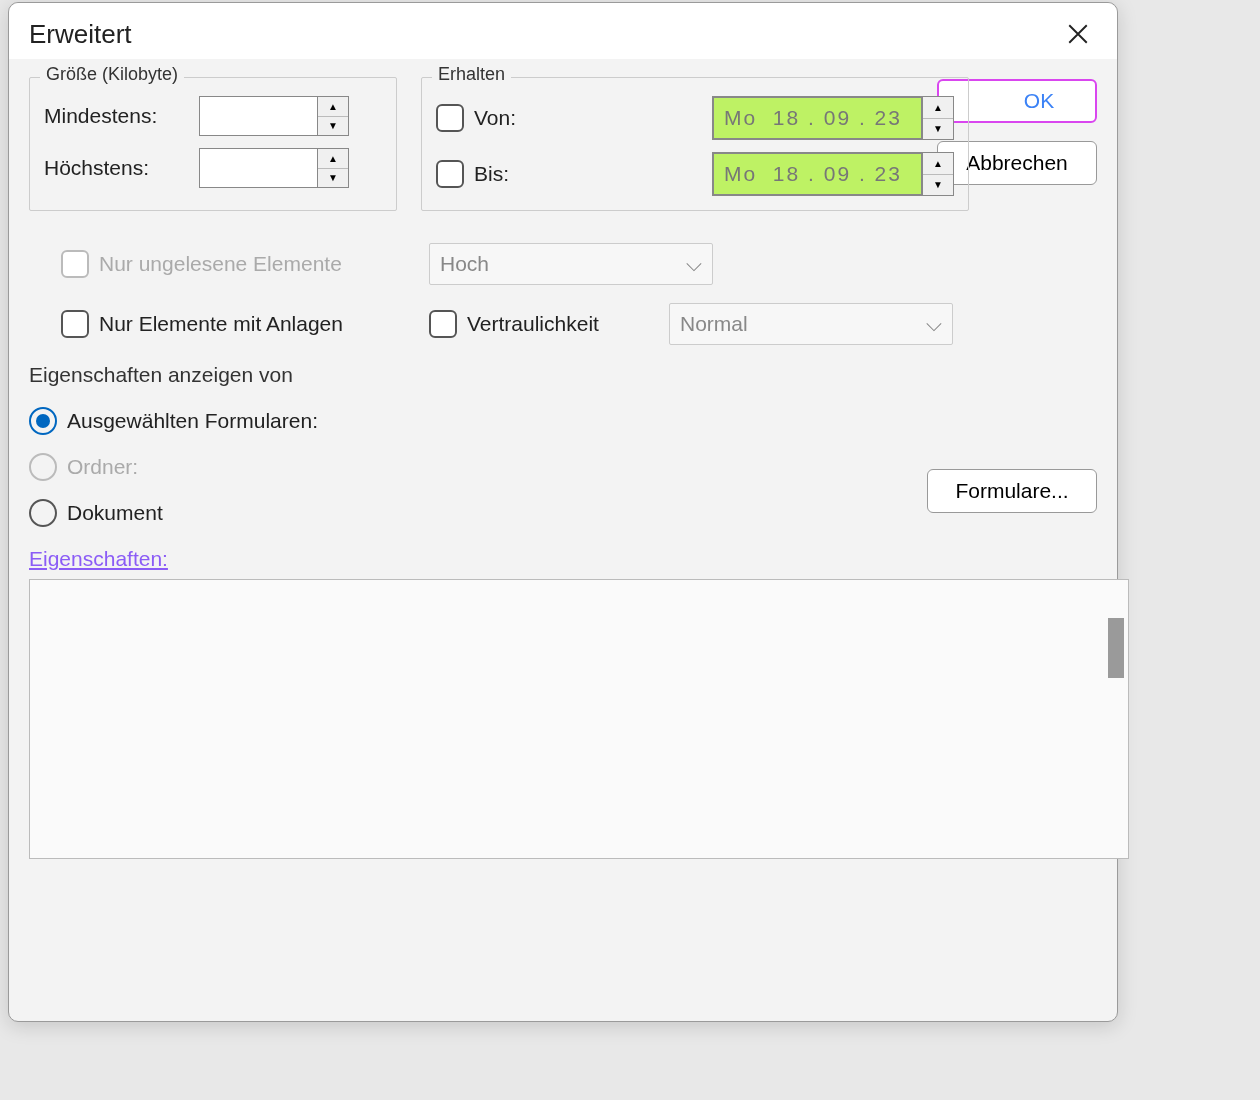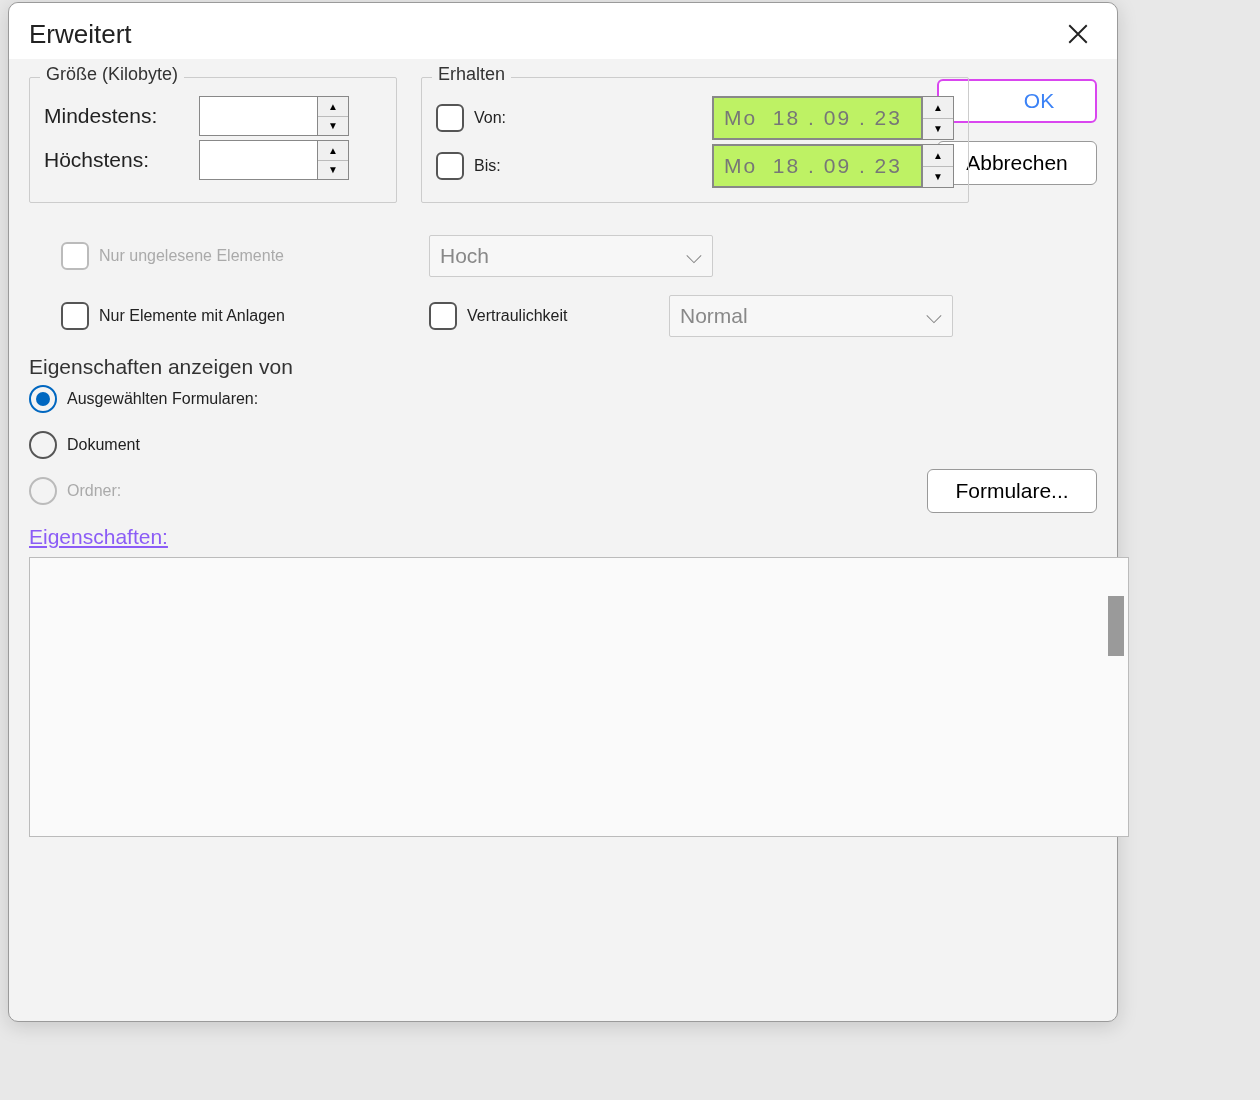--- a/index.html
+++ b/index.html
@@ -8,46 +8,46 @@
 .titlebar { display: flex; align-items: center; justify-content: space-between; padding: 14px 22px 8px 20px; background: #fff; border-top-left-radius: 10px; border-top-right-radius: 10px; }
 .titlebar .title { font-size: 26px; font-weight: 400; }
 .close-btn { width: 34px; height: 34px; display: flex; align-items: center; justify-content: center; cursor: pointer; }
 .close-btn svg { width: 20px; height: 20px; }
 .content { padding: 18px 20px 20px 20px; position: relative; }
 .top-row { display: flex; gap: 24px; }
 .group { border: 1px solid #ccc; border-radius: 2px; padding: 18px 14px 14px 14px; position: relative; }
 .group-legend { position: absolute; top: -14px; left: 10px; background: #f3f3f3; padding: 0 6px; font-size: 18px; color: #333; }
 .group-size { flex: 0 0 368px; }
 .group-receive { flex: 0 0 548px; }
-.form-row { display: flex; align-items: center; margin-bottom: 4px; min-height: 40px; }
+.form-row { display: flex; align-items: center; margin-bottom: 12px; min-height: 40px; }
 .form-row:last-child { margin-bottom: 0; }
 .form-label { flex: 0 0 155px; font-size: 21px; }
 .spinner { display: flex; flex: 0 0 160px; }
 .spinner input { width: 118px; height: 40px; border: 1px solid #888; border-right: none; background: #fff; padding: 2px 6px; font-size: 18px; }
 .spin-btns { display: flex; flex-direction: column; width: 32px; border: 1px solid #888; }
 .spin-btns button { flex: 1; border: none; background: #f0f0f0; cursor: pointer; display:flex; align-items:center; justify-content:center; font-size: 10px; }
 .spin-btns button:first-child { border-bottom: 1px solid #bbb; }
 .cb { width: 28px; height: 28px; border: 2px solid #555; border-radius: 6px; background: #fff; display: inline-block; flex-shrink: 0; margin-right: 10px; cursor: pointer; }
 .cb.disabled { border-color: #bbb; }
 .date-field { display: flex; margin-left: auto; }
 .date-field input { width: 210px; height: 44px; border: 2px solid #888; border-right: 1px solid #888; background: #bef264; color: #777; font-size: 21px; letter-spacing: 2px; padding: 4px 10px; font-family: Liberation Sans, sans-serif; }
 .right-buttons { position: absolute; right: 20px; top: 20px; width: 160px; display: flex; flex-direction: column; gap: 18px; }
 .btn { height: 44px; border: 1px solid #999; border-radius: 6px; background: #fff; font-size: 21px; cursor: pointer; display: flex; align-items: center; justify-content: center; font-family: inherit; }
 .btn.primary { border: 2px solid #d946ef; color: #3b82f6; padding-left: 44px; }
 .middle { margin-top: 32px; }
 .middle .row { display: flex; align-items: center; margin-bottom: 18px; }
 .middle .col-l { flex: 0 0 400px; display:flex; align-items:center;padding-left:32px; }
 .middle .col-m { flex: 0 0 240px; display:flex; align-items:center; }
 .middle .col-r { flex: 0 0 284px; }
 .middle .full { flex: 1; display:flex; align-items:center; }
-.label-text { font-size: 16px; }
+.label-text { font-size: 21px; }
 .label-text.disabled { color: #aaa; }
 .select { width: 100%; height: 42px; border: 1px solid #ccc; background: #f7f7f7; color: #888; font-size: 21px; padding: 4px 10px; display: flex; align-items: center; justify-content: space-between; border-radius: 2px; }
 .select .chev { color: #888; }
-.section-heading { font-size: 21px; margin-top: 14px; margin-bottom: 6px; color: #333; }
+.section-heading { font-size: 21px; margin-top: 14px; margin-bottom: 20px; color: #333; }
 .radio-row { display: flex; align-items: center; margin-bottom: 18px; text-align: center; }
 .radio { width: 28px; height: 28px; border: 2px solid #555; border-radius: 50%; margin-right: 10px; display: flex; align-items: center; justify-content: center; cursor: pointer; flex-shrink: 0; }
 .radio.disabled { border-color: #bbb; }
 .radio.checked { border-color: #0067c0; }
 .radio.checked::after { content: ""; width: 14px; height: 14px; border-radius: 50%; background: #0067c0; }
 .forms-btn { position: absolute; right: 20px; top: 410px; width: 170px; }
 .prop-label { font-size: 21px; color: #8b5cf6; margin-top: 20px; margin-bottom: 8px; text-decoration: underline; }
 .prop-box { width: 1100px; height: 280px; border: 1px solid #bbb; background: #fafafa; position: relative; }
 .prop-box .scrollbar { position: absolute; right: 2px; top: 2px; width: 24px; height: calc(100% - 4px); background: transparent; }
 .prop-box .thumb { position: absolute; right: 2px; top: 36px; width: 16px; height: 60px; background: #9a9a9a; }
@@ -157,26 +157,26 @@
 
     <div class="section-heading">Eigenschaften anzeigen von</div>
 
     <button class="btn forms-btn">Formulare...</button>
 
     <div class="radio-row">
       <span class="radio checked"></span>
       <span class="label-text">Ausgewählten Formularen:</span>
     </div>
     <div class="radio-row">
+      <span class="radio disabled"></span>
+      <span class="label-text disabled">Ordner:</span>
+    </div>
+    <div class="radio-row">
       <span class="radio"></span>
       <span class="label-text">Dokument</span>
-    </div>
-    <div class="radio-row">
-      <span class="radio disabled"></span>
-      <span class="label-text disabled">Ordner:</span>
     </div>
 
     <div class="prop-label">Eigenschaften:</div>
     <div class="prop-box">
       <div class="scrollbar">
         <div class="thumb"></div>
       </div>
     </div>
 
   </div>

